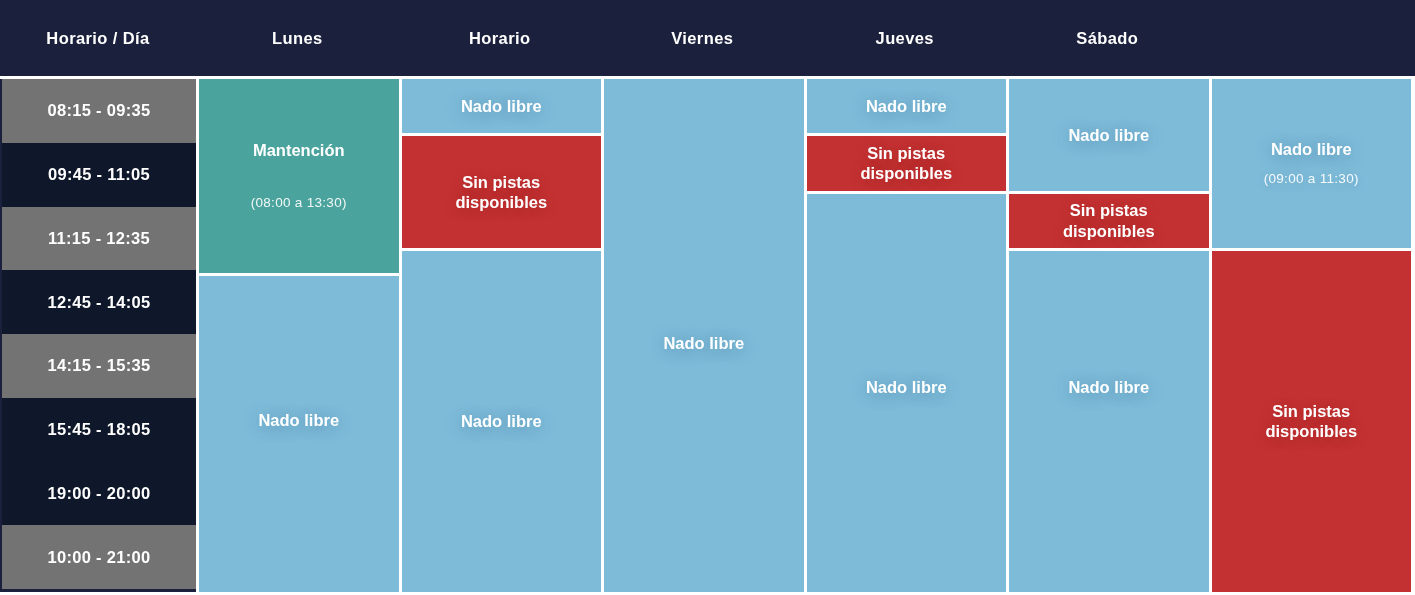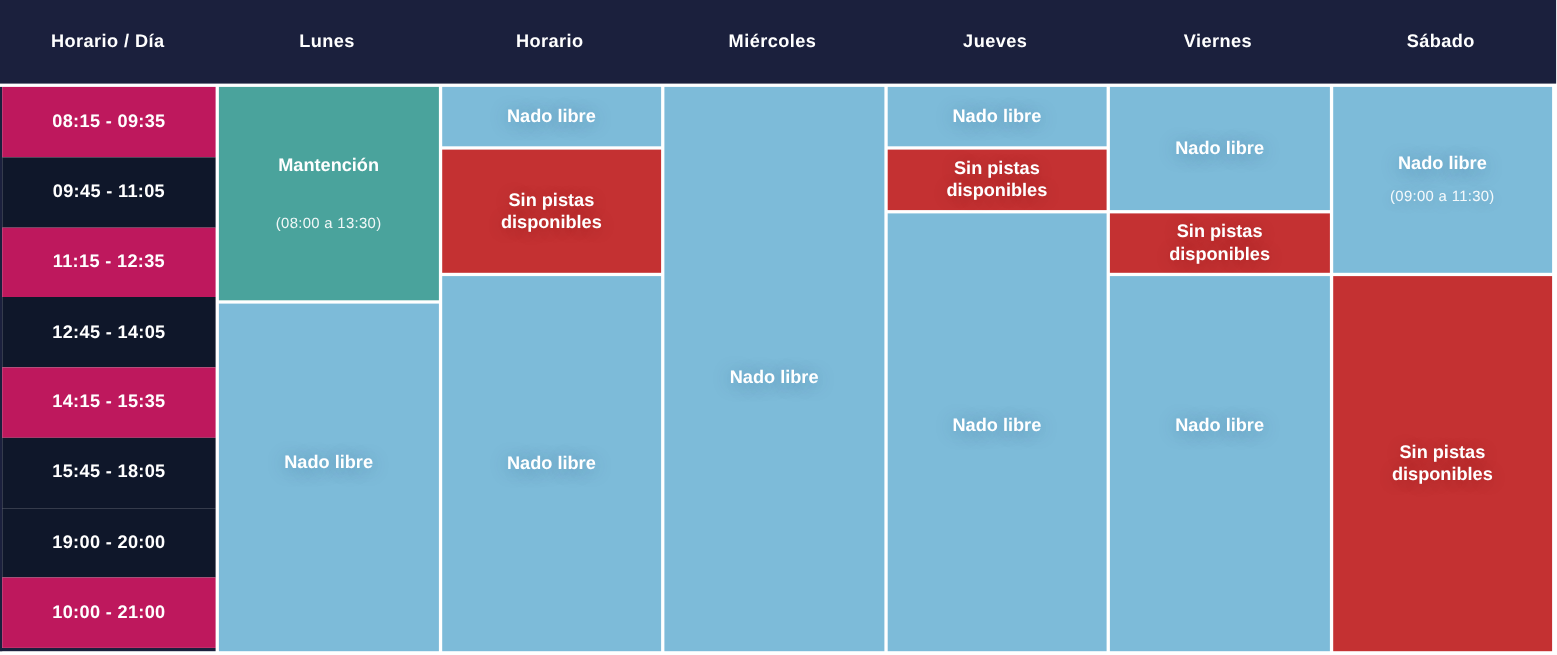--- a/index.html
+++ b/index.html
@@ -25,21 +25,21 @@
   }
   
   .time-col{
     grid-column:1;grid-row:1/-1;display:flex;flex-direction:column;
     border-left:2px solid #1b203d;border-bottom:3px solid #1b203d;box-sizing:border-box;
   }
   .time-cell{
     flex:1;display:flex;align-items:center;justify-content:center;
     color:#ffffff;font-size:16.5px;font-weight:600;letter-spacing:.3px;
   }
-  .time-cell.odd{background:#be185d;}
+  .time-cell.odd{background:#737373;}
   .time-cell.even{background:#0f172a;}
   
   .cell{
     display:flex;flex-direction:column;align-items:center;justify-content:center;
     color:#ffffff;font-size:16.5px;font-weight:600;text-align:center;
     box-sizing:border-box;line-height:1.25;
   }
   .blue{background:#7dbbd9;text-shadow:0 2px 16px rgba(22,72,108,.35);}
   .teal{background:#4aa39c;}
   .red{background:#c43132;text-shadow:0 2px 14px rgba(90,10,10,.25);}
@@ -70,23 +70,22 @@
 </style>
 </head>
 <body>
 
 <div class="board">
 
   <div class="header-row">
     <div class="header-cell">Horario / Día</div>
     <div class="header-cell">Lunes</div>
     <div class="header-cell">Horario</div>
-    <div class="header-cell">Miércoles</div>
+    <div class="header-cell">Viernes</div>
     <div class="header-cell">Jueves</div>
-    <div class="header-cell">Viernes</div>
     <div class="header-cell">Sábado</div>
   </div>
 
   <div class="body-grid">
 
     <div class="time-col">
       <div class="time-cell odd">08:15 - 09:35</div>
       <div class="time-cell even">09:45 - 11:05</div>
       <div class="time-cell odd">11:15 - 12:35</div>
       <div class="time-cell even">12:45 - 14:05</div>

